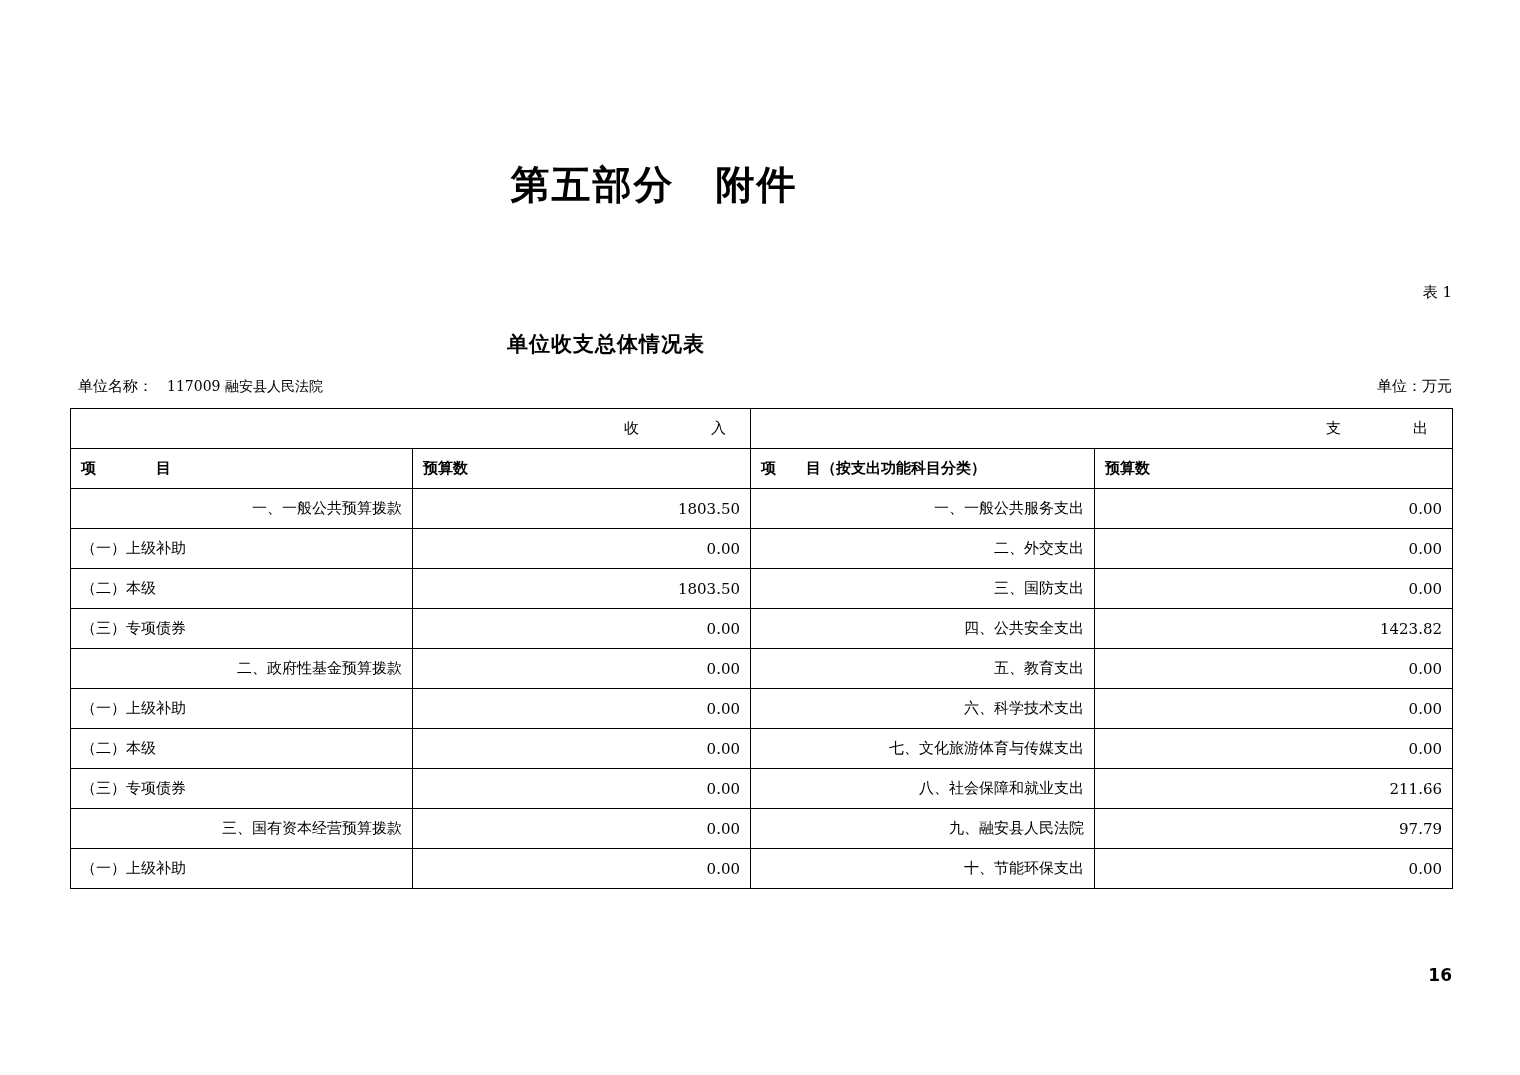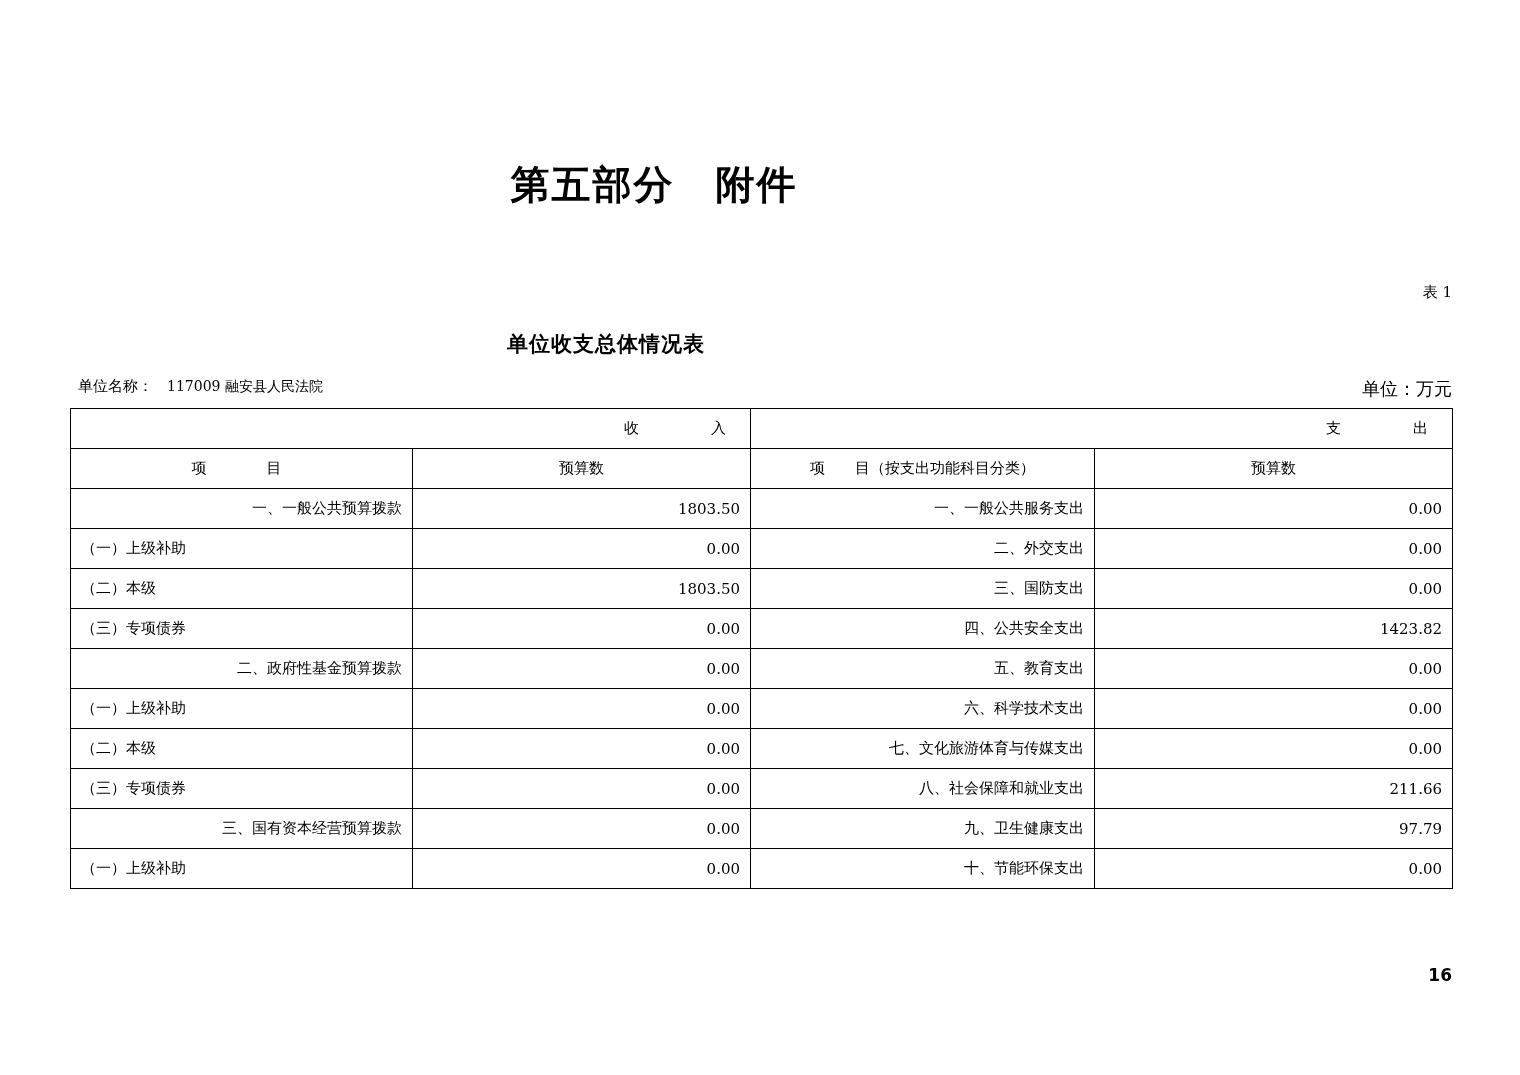--- a/index.html
+++ b/index.html
@@ -71,21 +71,21 @@
   }
   .meta-left .unit-name-value {
     font-family: "DejaVu Serif", serif;
     font-size: 14px;
     margin-left: 14px;
   }
   .meta-right {
     position: absolute;
     right: 0;
     top: 0;
-    font-size: 18px;
+    font-size: 15px;
     white-space: nowrap;
   }
   table.budget {
     position: absolute;
     left: 70px;
     top: 408px;
     width: 1382px;
     border-collapse: collapse;
     table-layout: fixed;
   }
@@ -104,21 +104,22 @@
 
   .group-head {
     text-align: right;
     letter-spacing: 0;
     margin-left: 24px;
   }
   .group-head .spaced {
     letter-spacing: 14px;
   }
   .sub-head {
-    text-align: center;
+    text-align: left;
+    font-weight: bold;
   }
   .sub-head .spaced {
     letter-spacing: 10px;
   }
   .num {
     text-align: right;
     font-family: "DejaVu Serif", serif;
     font-size: 15px;
   }
   .lvl1 {
@@ -219,21 +220,21 @@
       </tr>
       <tr>
         <td class="lvl2">（三）专项债券</td>
         <td class="num">0.00</td>
         <td class="lvl1">八、社会保障和就业支出</td>
         <td class="num">211.66</td>
       </tr>
       <tr>
         <td class="lvl1">三、国有资本经营预算拨款</td>
         <td class="num">0.00</td>
-        <td class="lvl1">九、卫生健康支出</td>
+        <td class="lvl1">九、融安县人民法院</td>
         <td class="num">97.79</td>
       </tr>
       <tr>
         <td class="lvl2">（一）上级补助</td>
         <td class="num">0.00</td>
         <td class="lvl1">十、节能环保支出</td>
         <td class="num">0.00</td>
       </tr>
     </tbody>
   </table>

